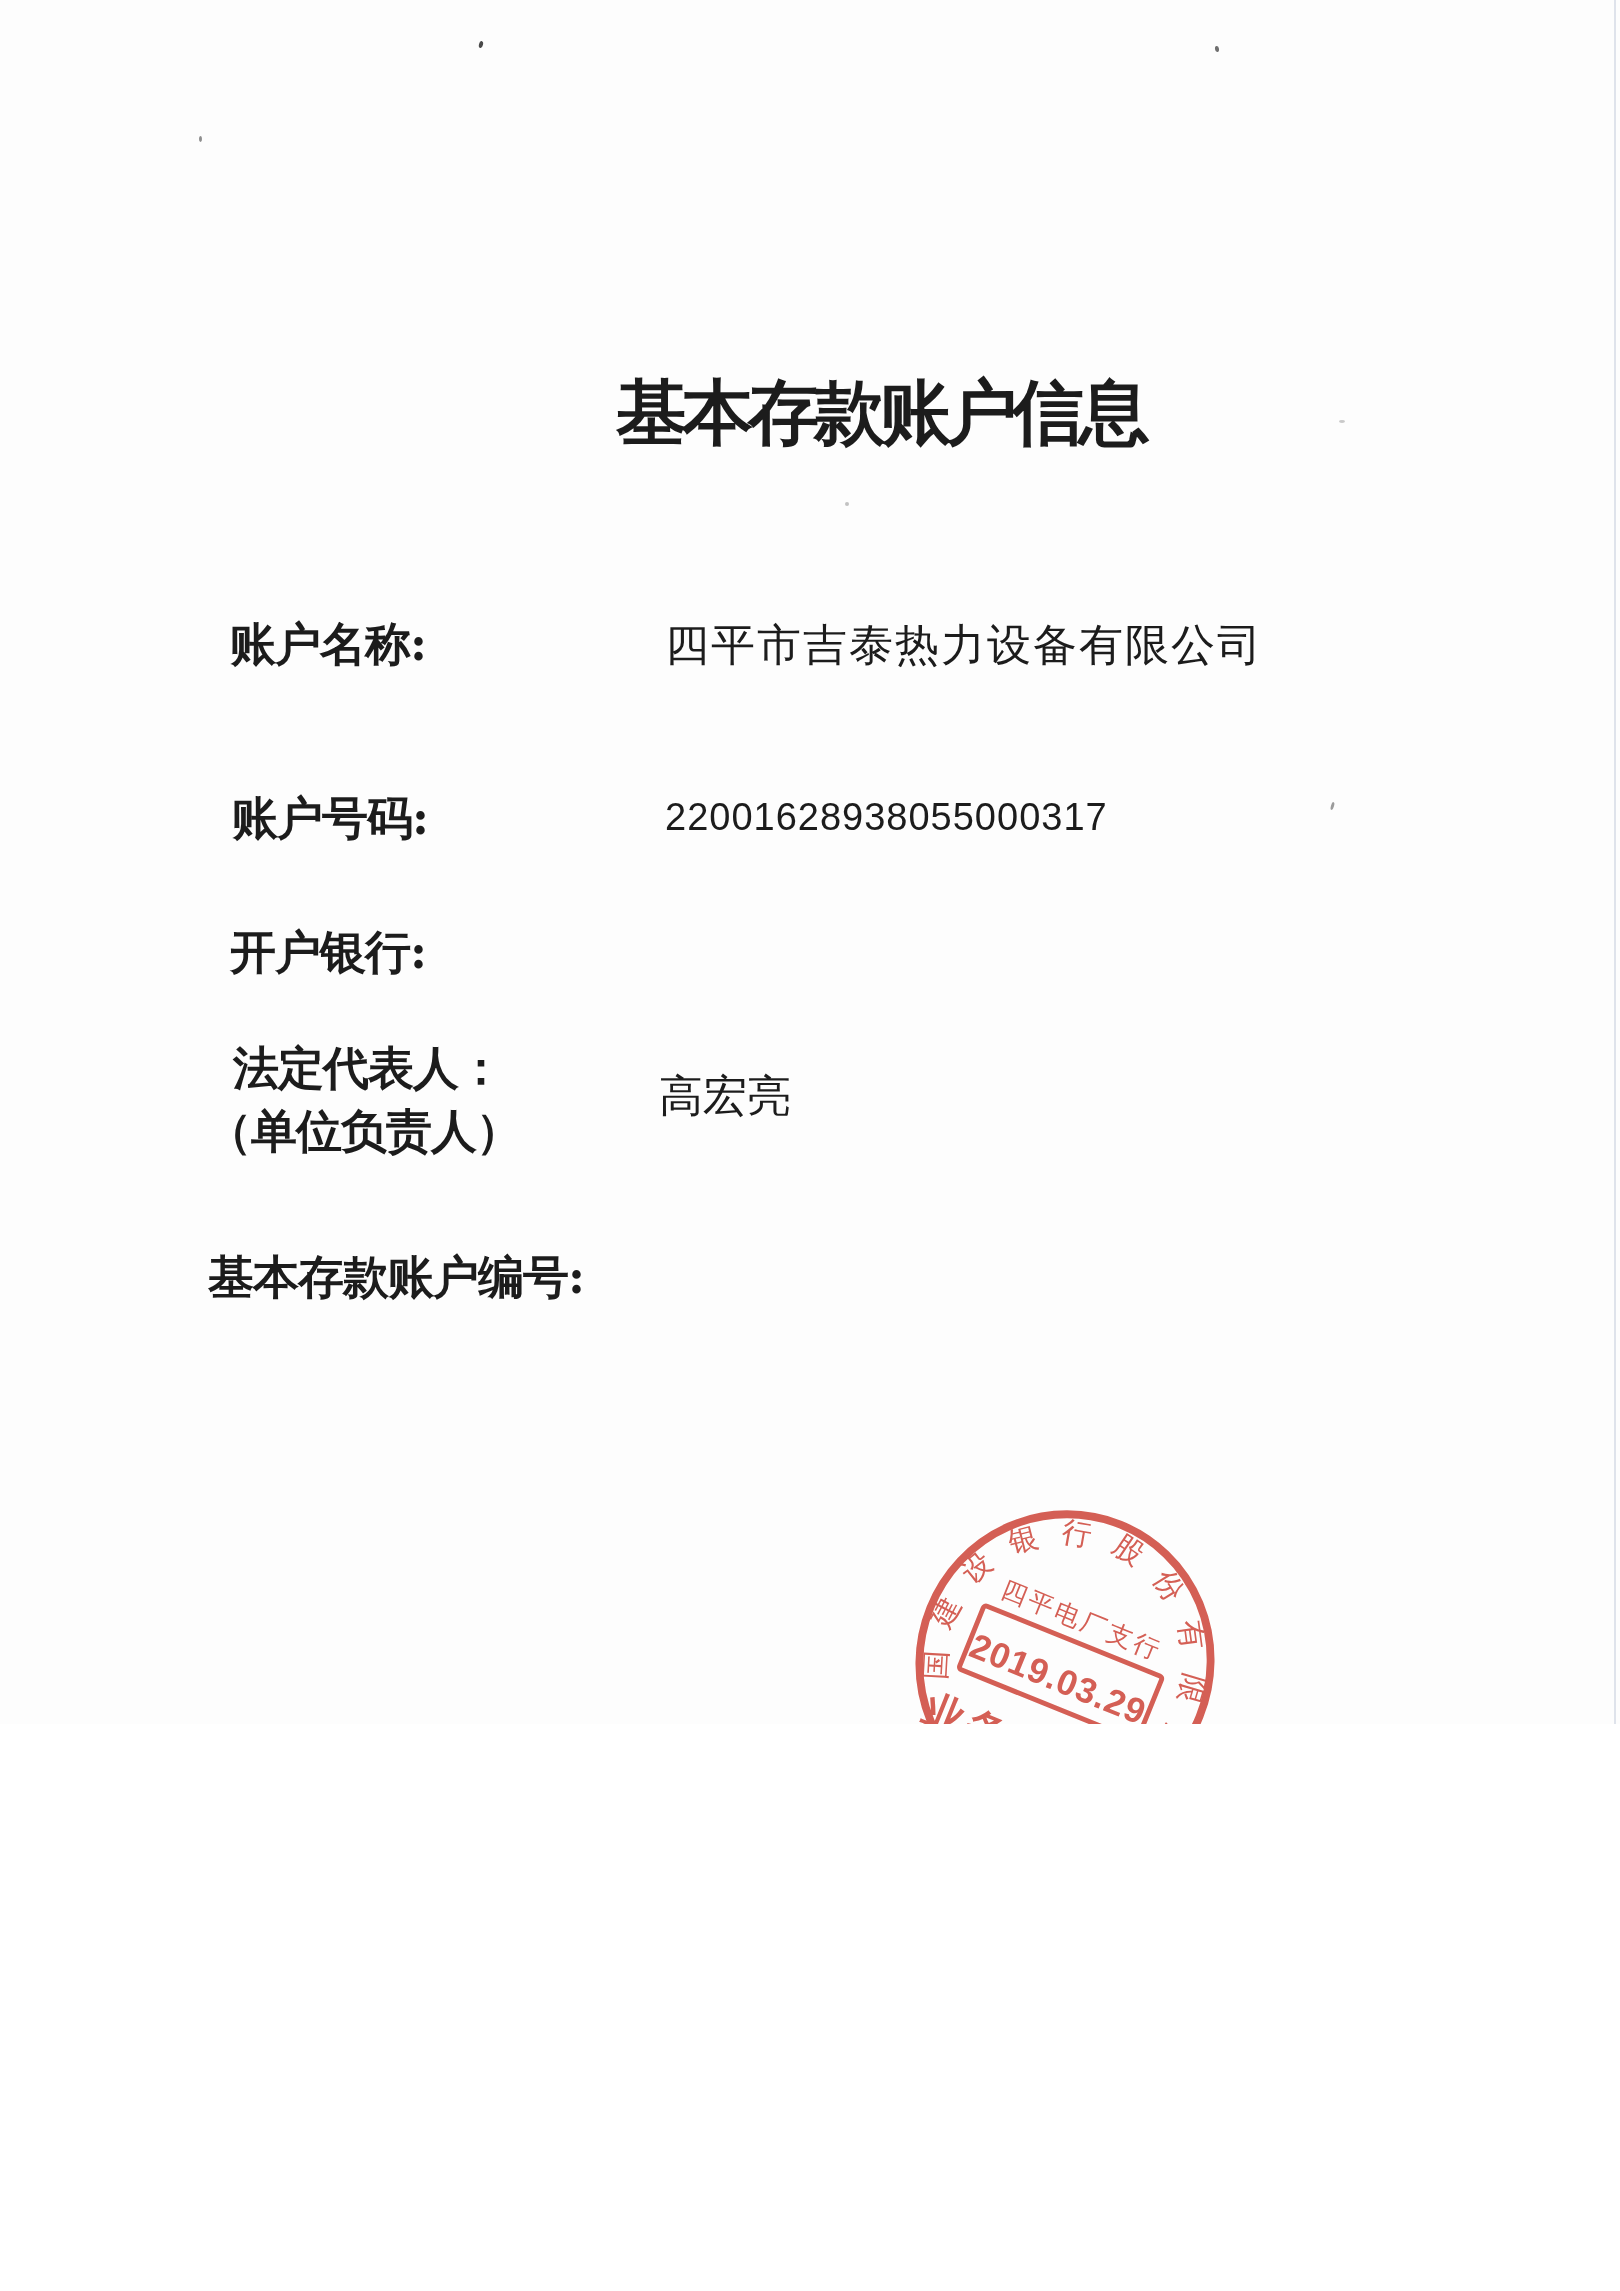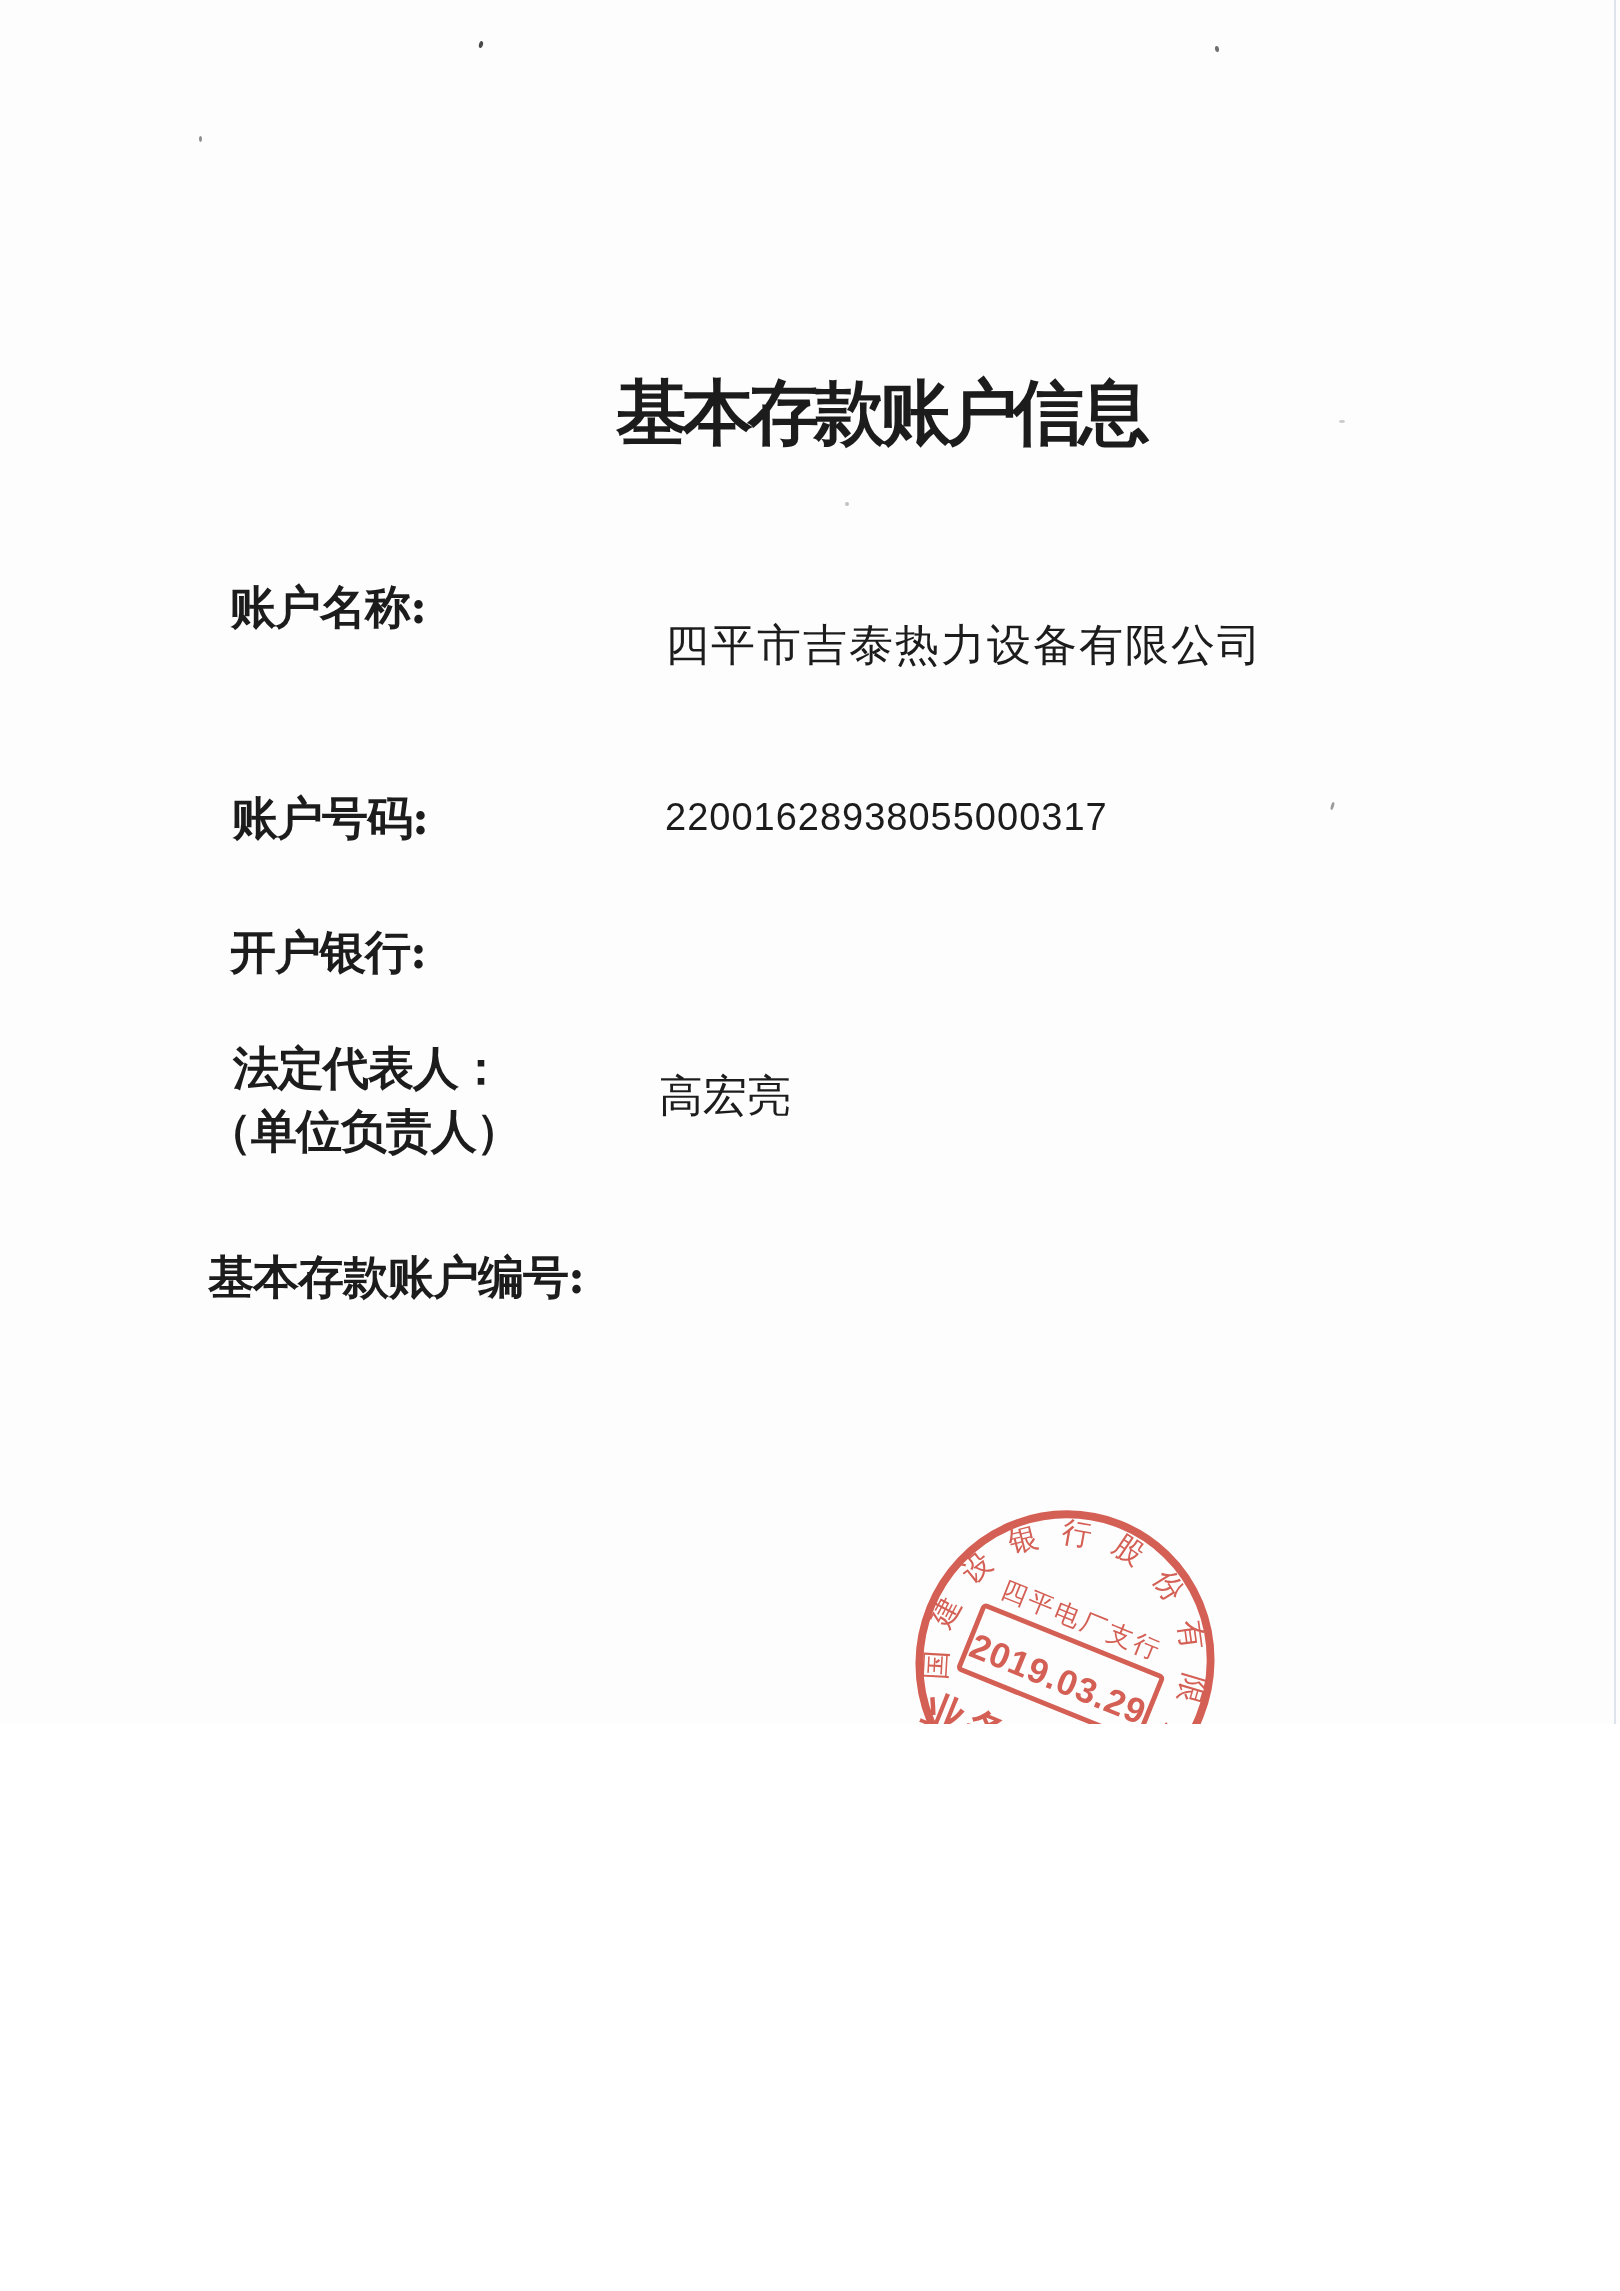--- a/index.html
+++ b/index.html
@@ -20,21 +20,21 @@
     white-space:nowrap;
   }
   
   .lbl,.val{position:absolute;white-space:nowrap;line-height:1;}
   .lbl{font-size:46px;font-weight:600;letter-spacing:-1px;}
   .val{font-size:44px;font-weight:500;}
   .num{
     font-family:"Liberation Sans","DejaVu Sans",sans-serif;
     font-weight:500;font-size:38px;letter-spacing:1px;
   }
-  #r1-label{left:230px;top:584px;}
+  #r1-label{left:230px;top:621px;}
   #r1-value{left:665px;top:623px;letter-spacing:2px;}
   #r2-label{left:232px;top:795px;}
   #r2-value{left:665px;top:798px;}
   #r3-label{left:230px;top:929px;}
   #r3-value{left:665px;top:933px;font-size:40px;letter-spacing:2px;}
   #r4-label1{left:233px;top:1045px;}
   #r4-label2{left:206px;top:1108px;}
   #r4-value{left:659px;top:1074px;}
   #r5-label{left:208px;top:1254px;}
   #r5-value{left:665px;top:1262px;}

